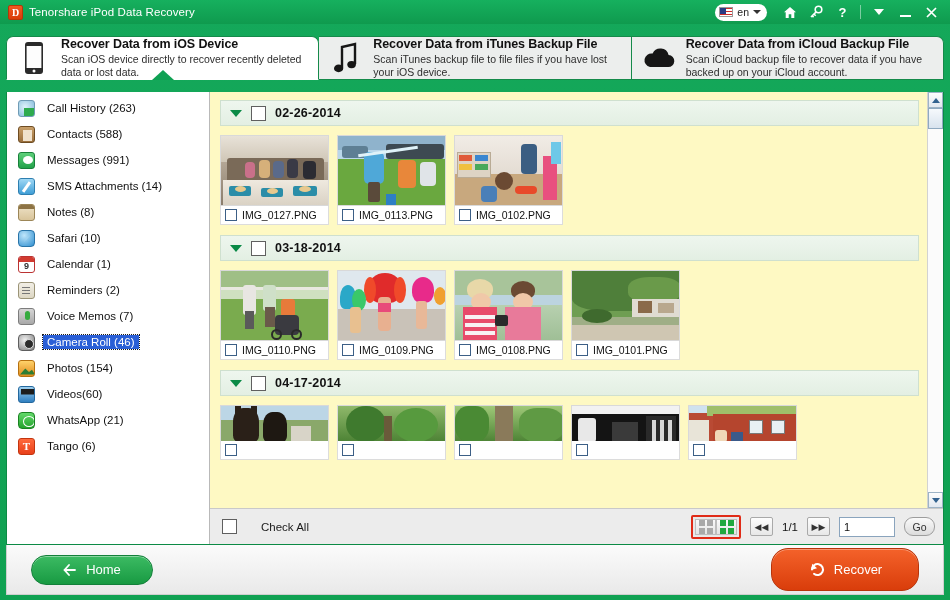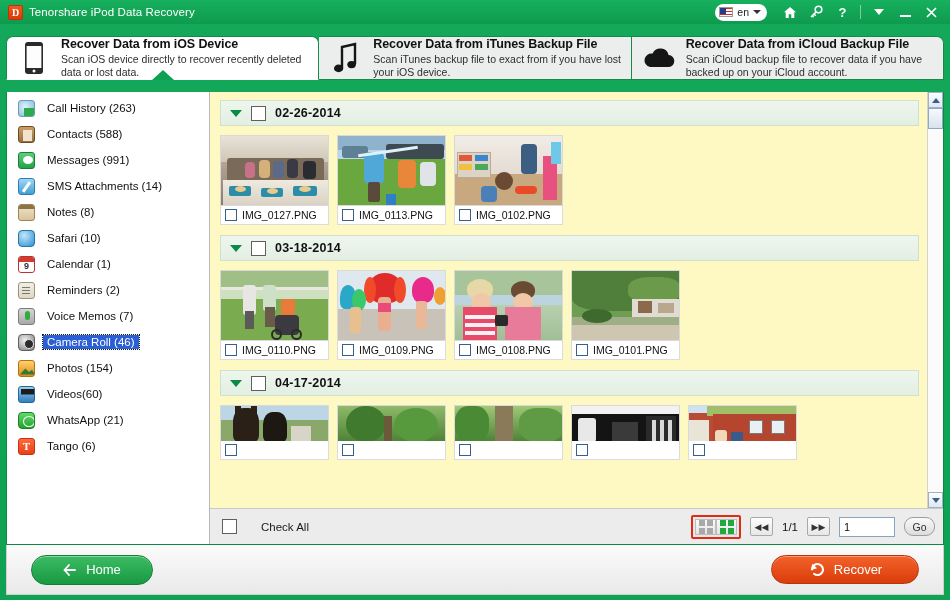--- a/index.html
+++ b/index.html
@@ -182,21 +182,21 @@
     flex:0 0 50px; display:flex; align-items:center; padding:0 24px; position:relative;
     background:linear-gradient(to bottom,#fbfbfb 0%,#e9e9e9 100%);
     margin:0 6px 5px; border:1px solid #cfcfcf; border-top:none;
   }
   .btn{
     display:flex;align-items:center;justify-content:center;gap:9px;cursor:pointer;
     border-radius:17px; color:#fff; font-size:13px;
   }
   .btn-home{ width:122px;height:30px;background:linear-gradient(to bottom,#3cbb63,#189a42);
              border:1px solid #13803a; box-shadow:inset 0 1px 0 rgba(255,255,255,.4);}
-  .btn-recover{ margin-left:auto; width:148px;height:29px;
+  .btn-recover{ margin-left:auto; width:148px;height:43px;
              background:linear-gradient(to bottom,#f4622a,#d93d0b);
              border:1px solid #b8340a; box-shadow:inset 0 1px 0 rgba(255,255,255,.35);}
   .btn svg{display:block;}
 </style>
 </head>
 <body>
 
 <div class="app">
 
   <div class="titlebar">
@@ -257,21 +257,21 @@
     <div class="tab">
       <div class="tab-ico">
         <svg width="26" height="32" viewBox="0 0 26 32">
             <path d="M9 26V5l13-3v20" fill="none" stroke="#161616" stroke-width="2.4"></path>
             <ellipse cx="5.6" cy="26.4" rx="4.6" ry="3.8" fill="#161616"></ellipse>
             <ellipse cx="18.6" cy="22.6" rx="4.3" ry="3.6" fill="#161616"></ellipse>
           </svg>
       </div>
       <div class="tab-tx">
         <div class="tab-t">Recover Data from iTunes Backup File</div>
-        <div class="tab-s">Scan iTunes backup file to exact from if you have lost your iOS device.</div>
+        <div class="tab-s">Scan iTunes backup file to file files if you have lost your iOS device.</div>
       </div>
     </div>
     <div class="tab">
       <div class="tab-ico">
         <svg width="34" height="24" viewBox="0 0 34 24">
             <path d="M8 21h18a6 6 0 0 0 .6-12 8.5 8.5 0 0 0-16-1.4A6.2 6.2 0 0 0 8 21z" fill="#161616"></path>
           </svg>
       </div>
       <div class="tab-tx">
         <div class="tab-t">Recover Data from iCloud Backup File</div>

